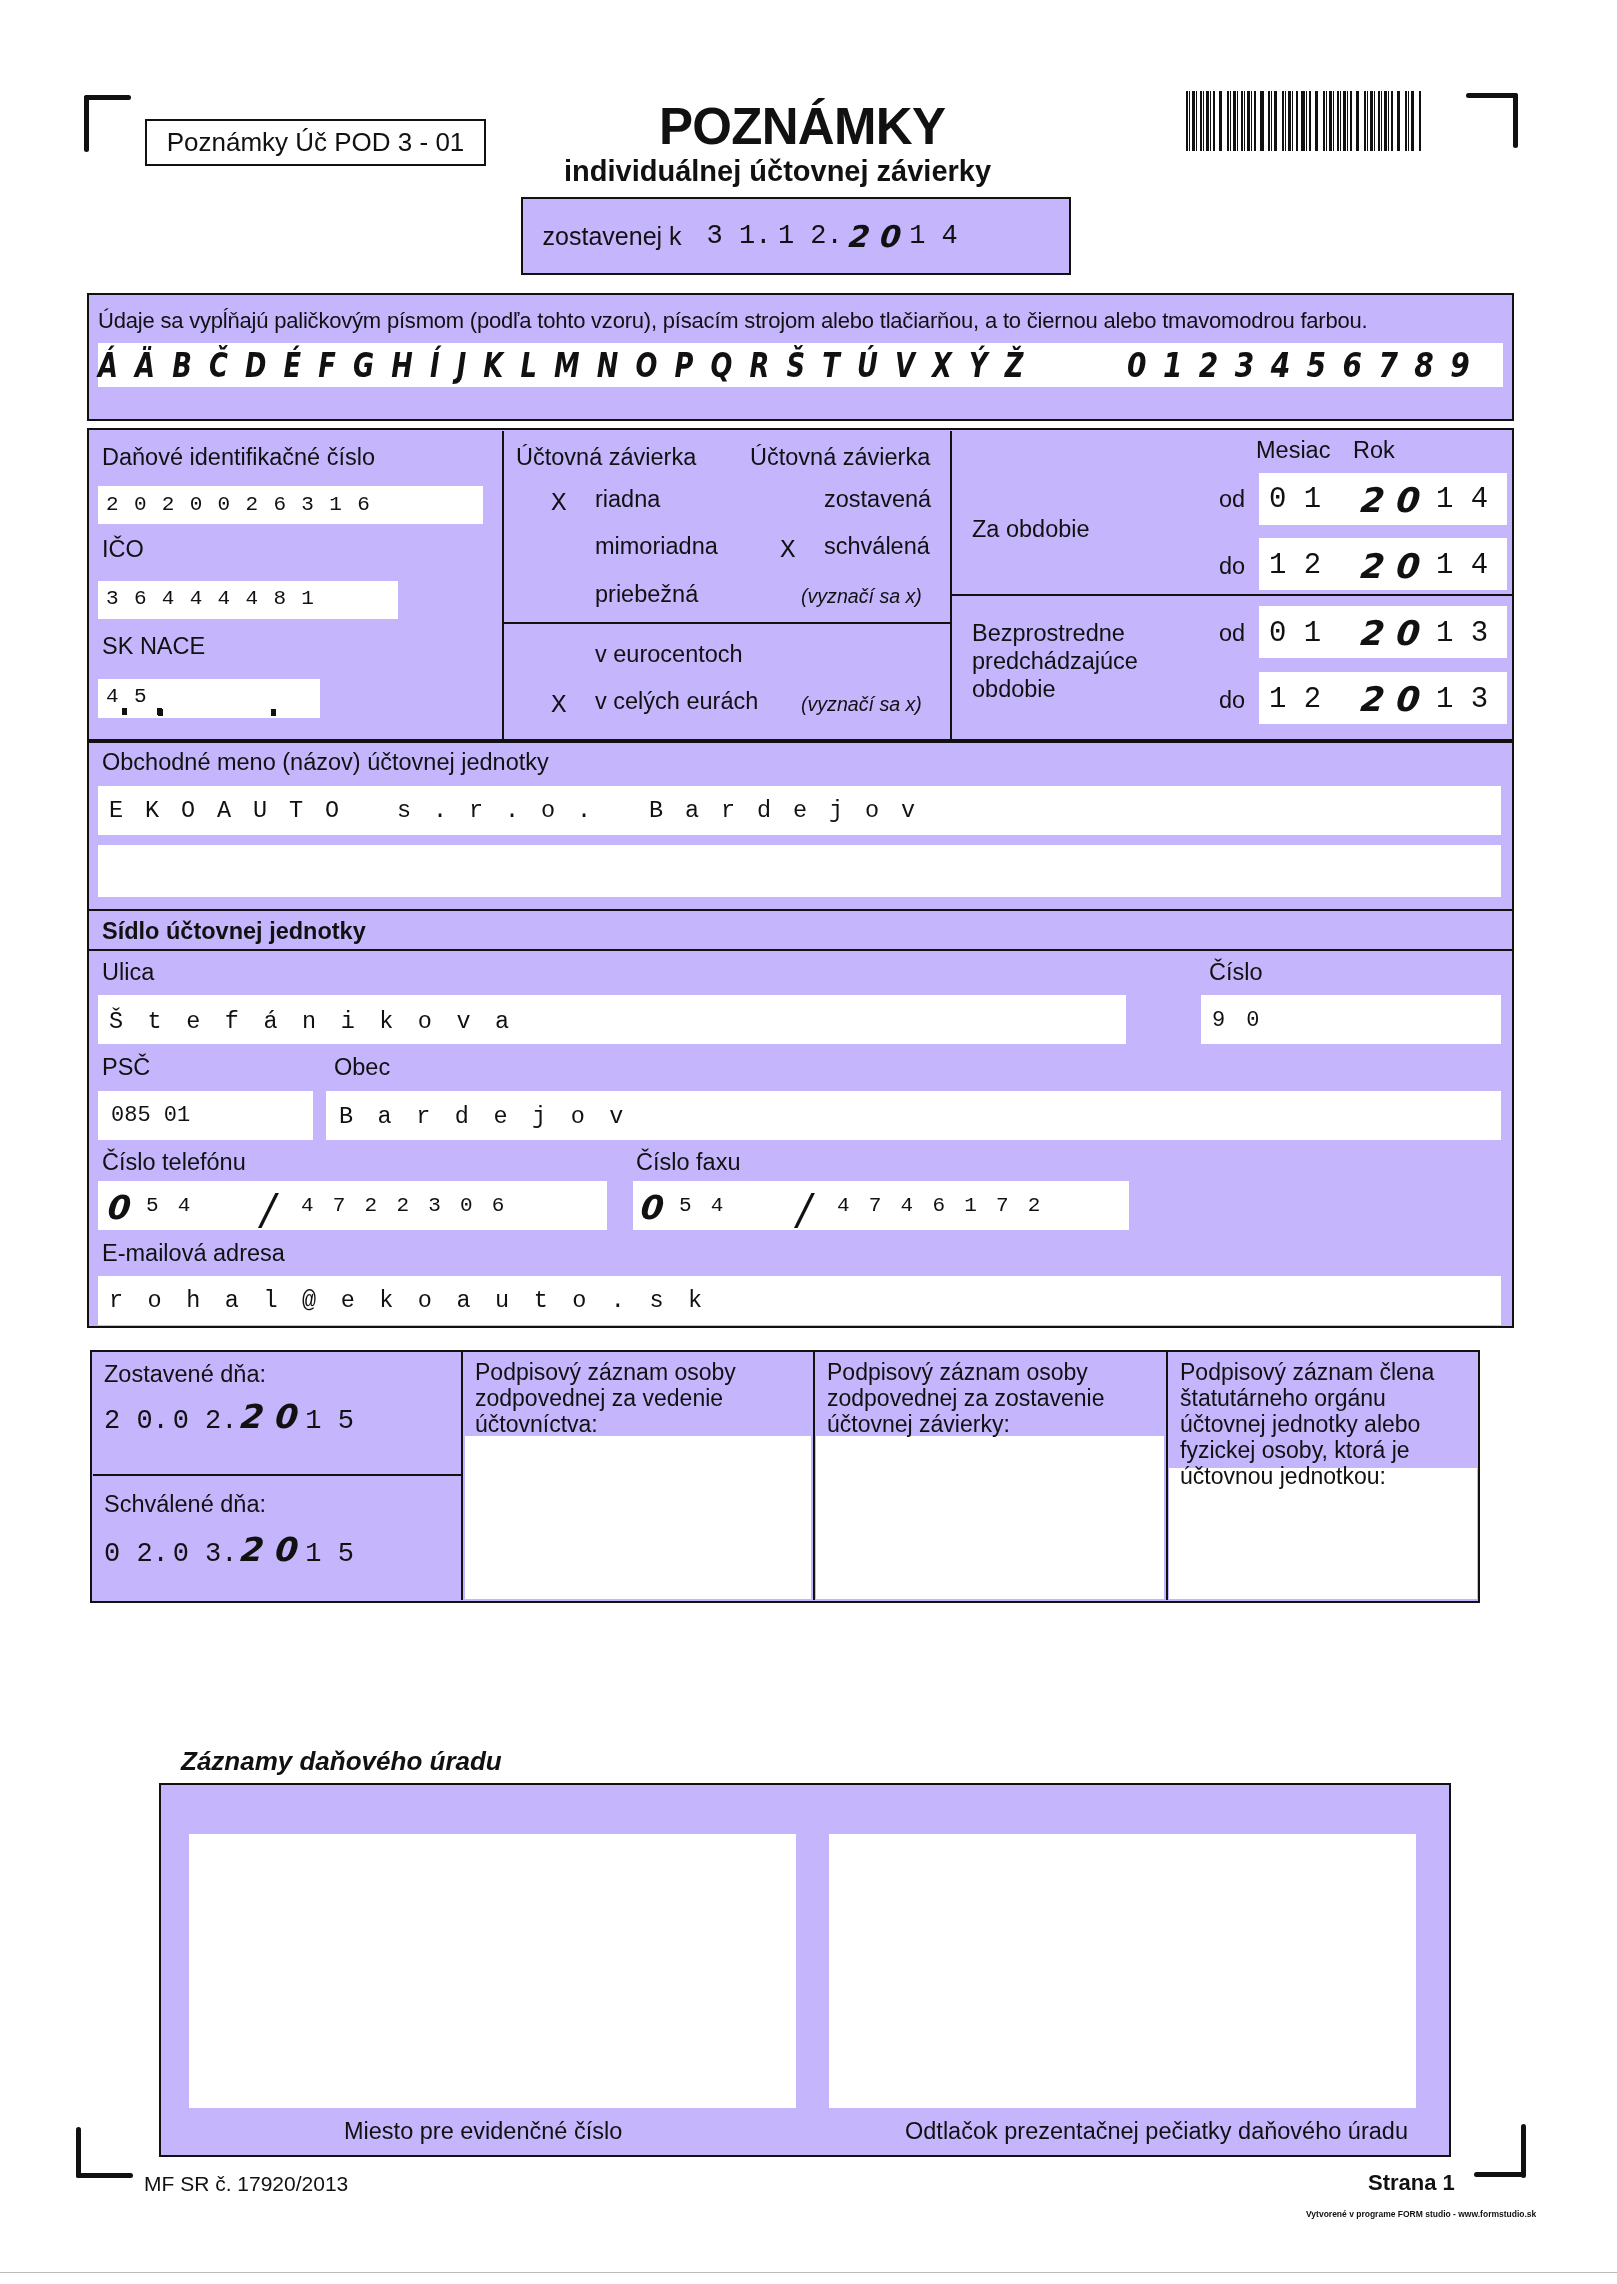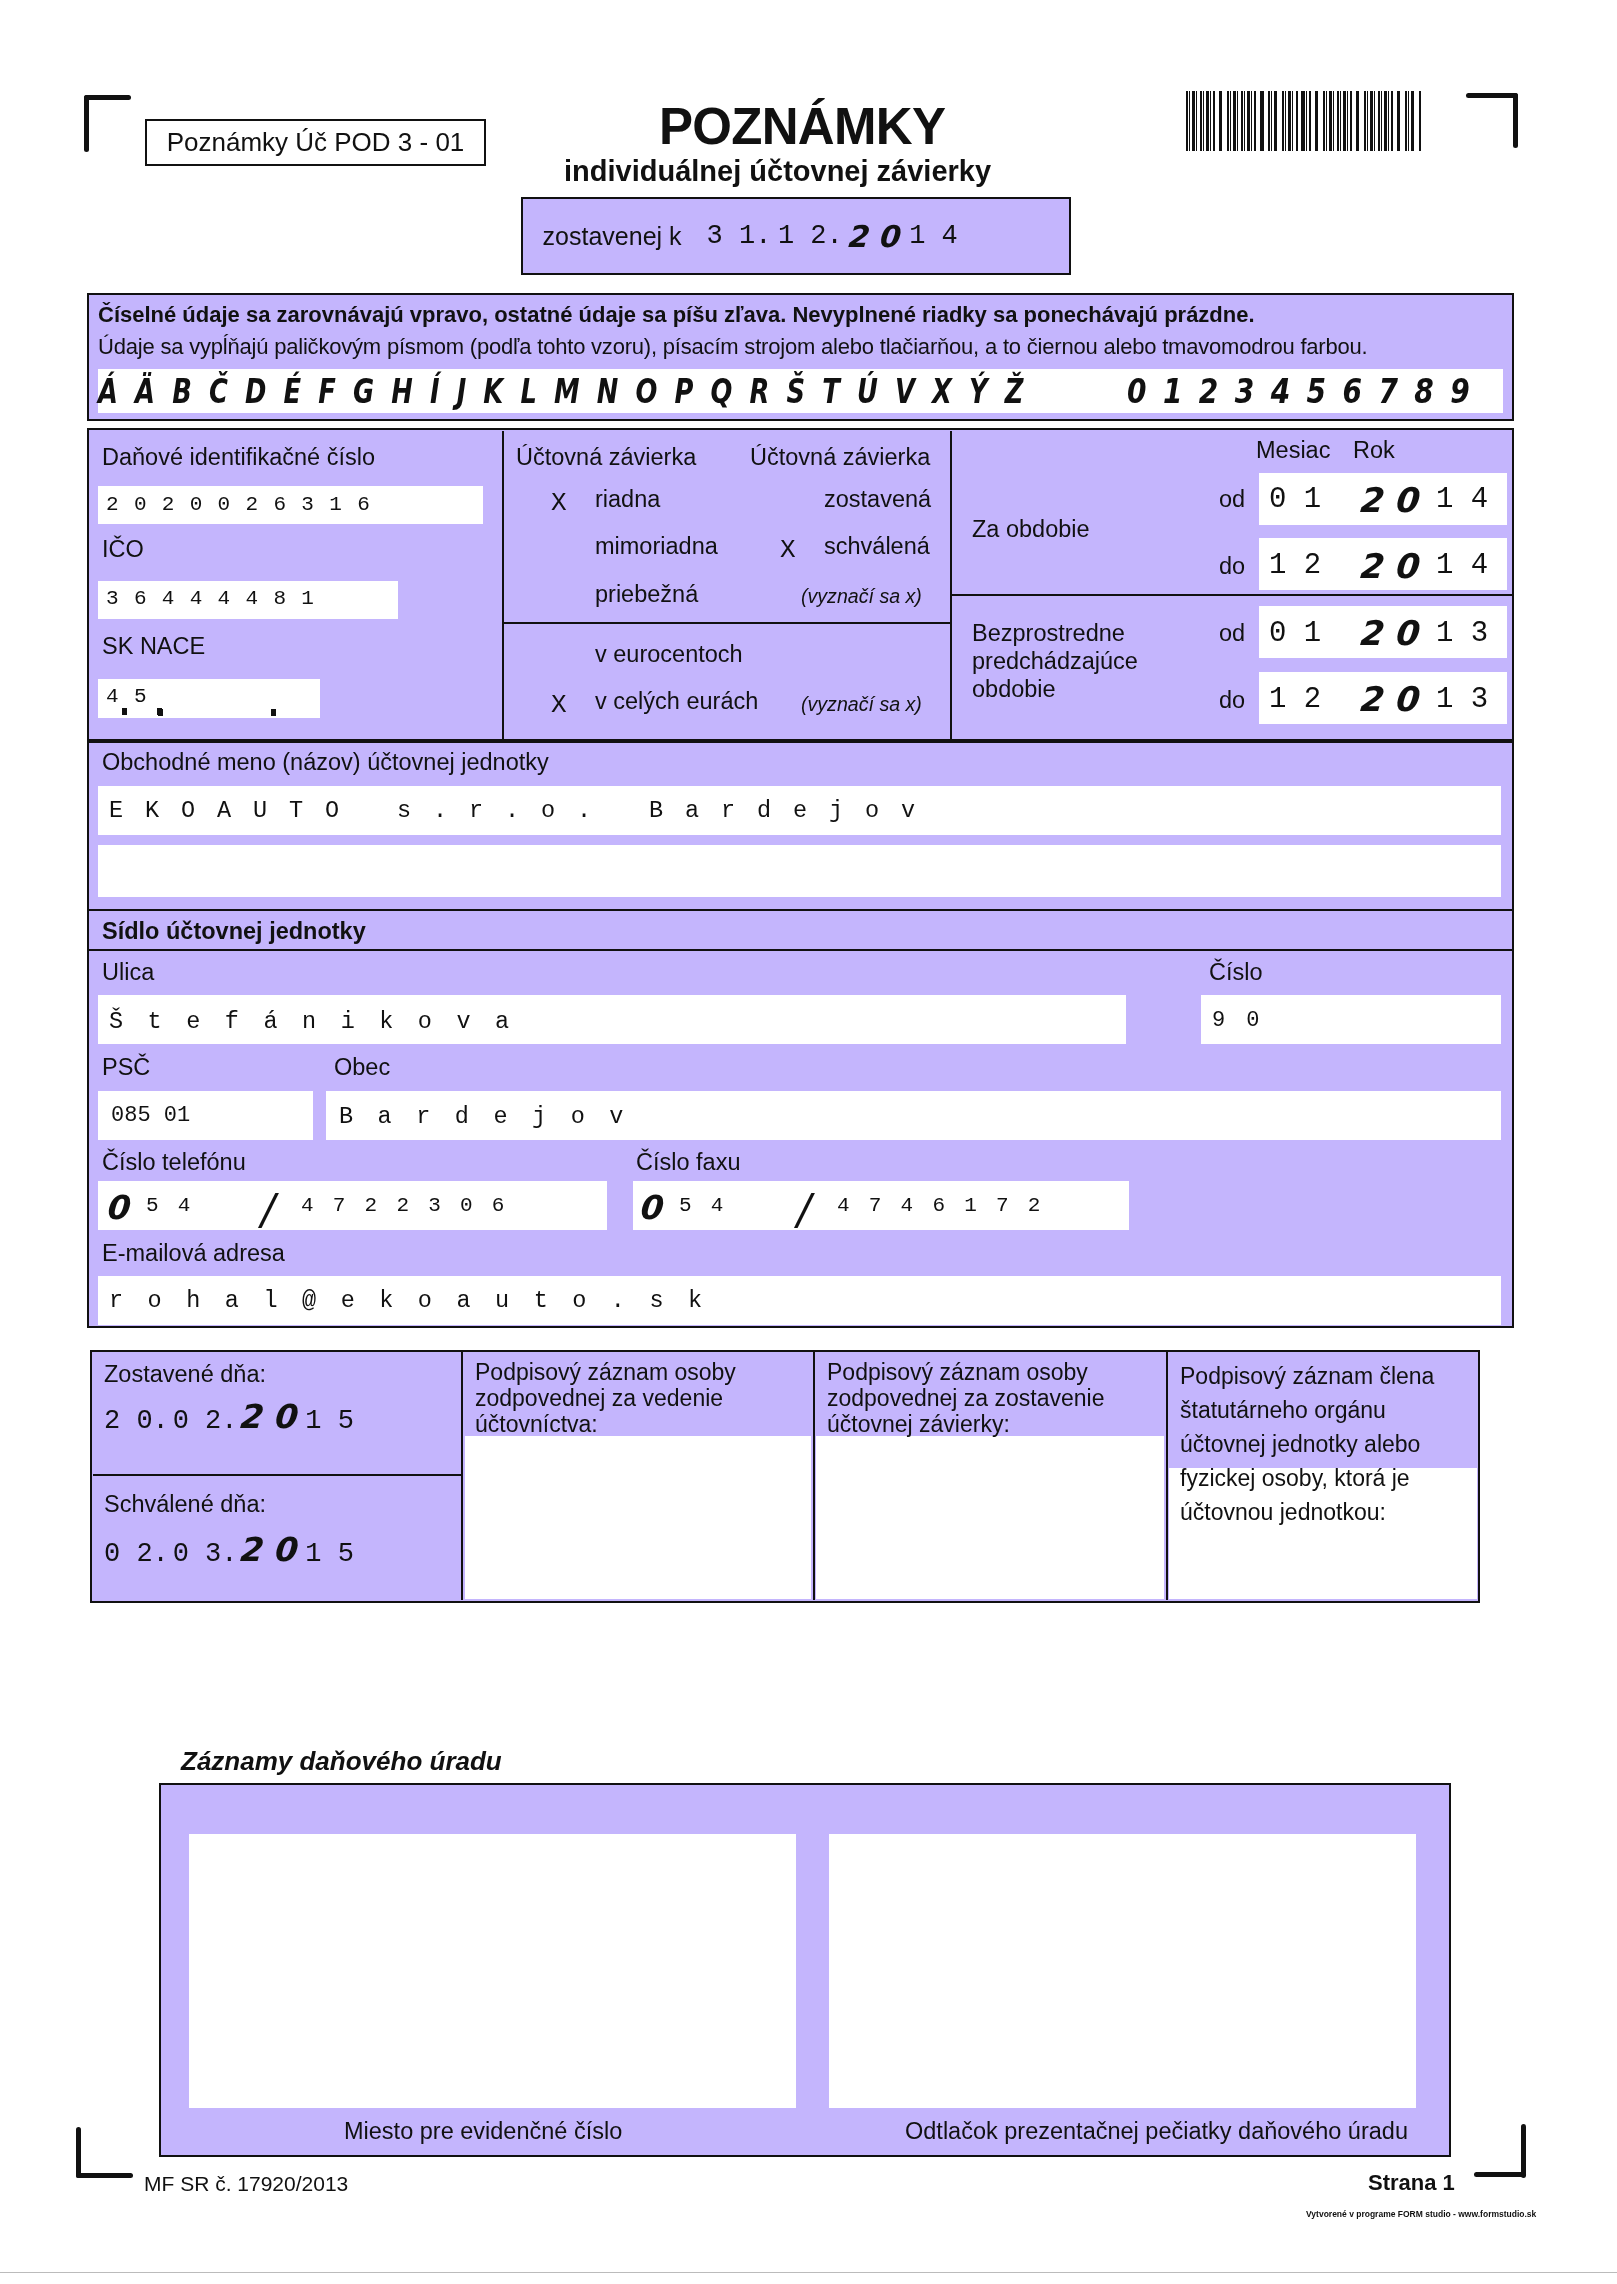--- a/index.html
+++ b/index.html
@@ -40,21 +40,20 @@
   <span class="lbl" style="font-size:25px;">zostavenej k</span>
   <span class="mono" style="margin-left:25px;font-size:27px;">3 1</span>
   <span class="mono" style="font-size:27px;">.</span>
   <span class="mono" style="font-size:27px;margin-left:6.5px;">1 2</span>
   <span class="mono" style="font-size:27px;">.</span>
   <span class="hand" style="margin-left:6.5px;">2 0</span>
   <span class="mono" style="font-size:27px;margin-left:7.8px;">1 4</span>
 </div>
 
 <div class="abs box cream" style="left:87px;top:293px;width:1427px;height:128px;padding:6.5px 9px;">
-  <div style="font-weight:bold;font-size:22px;white-space:nowrap;">Číselné údaje sa zarovnávajú vpravo, ostatné údaje sa píšu zľava. Nevyplnené riadky sa ponechávajú prázdne.</div>
   <div style="font-size:22px;margin-top:6.5px;white-space:nowrap;letter-spacing:-0.2px;">Údaje sa vypĺňajú paličkovým písmom (podľa tohto vzoru), písacím strojom alebo tlačiarňou, a to čiernou alebo tmavomodrou farbou.</div>
   <div style="display:flex;margin-top:9px;background:#fff;height:44px;align-items:center;">
     <span style="font-family:'DejaVu Sans',sans-serif;font-style:italic;font-weight:bold;font-size:33px;letter-spacing:2px;word-spacing:6.5px;white-space:nowrap;transform:scaleX(0.78);transform-origin:left center;display:inline-block;">Á Ä B Č D É F G H Í J K L M N O P Q R Š T Ú V X Ý Ž</span>
     <span style="position:absolute;left:1038px;font-family:'DejaVu Sans',sans-serif;font-style:italic;font-weight:bold;font-size:33px;word-spacing:7.8px;white-space:nowrap;transform:scaleX(0.85);transform-origin:left center;display:inline-block;">0 1 2 3 4 5 6 7 8 9</span>
   </div>
 </div>
 
 <div class="abs box cream" style="left:87px;top:428px;width:1427px;height:313px;"></div>
 <div class="vline" style="left:502px;top:431px;height:308px;"></div>
 <div class="vline" style="left:950px;top:431px;height:308px;"></div>
@@ -247,21 +246,21 @@
   <span class="mono" style="font-size:27px;">0 2</span>
   <span class="mono" style="font-size:27px;">.</span>
   <span class="mono" style="font-size:27px;margin-left:3.9px;">0 3</span>
   <span class="mono" style="font-size:27px;">.</span>
   <span class="hand" style="margin-left:3.9px;font-size:33px;">2 0</span>
   <span class="mono" style="font-size:27px;margin-left:6.5px;">1 5</span>
 </div>
 
 <div class="abs" style="left:475px;top:1359px;width:307px;font-size:23px;line-height:26px;">Podpisový záznam osoby zodpovednej za vedenie účtovníctva:</div>
 <div class="abs" style="left:827px;top:1359px;width:313px;font-size:23px;line-height:26px;">Podpisový záznam osoby zodpovednej za zostavenie účtovnej závierky:</div>
-<div class="abs" style="left:1180px;top:1359px;width:297px;font-size:23px;line-height:34px;">Podpisový záznam člena štatutárneho orgánu účtovnej jednotky alebo fyzickej osoby, ktorá je účtovnou jednotkou:</div>
+<div class="abs" style="left:1180px;top:1359px;width:297px;font-size:23px;line-height:26px;">Podpisový záznam člena štatutárneho orgánu účtovnej jednotky alebo fyzickej osoby, ktorá je účtovnou jednotkou:</div>
 
 <div class="abs box cream" style="left:159px;top:1783px;width:1292px;height:374px;"></div>
 <div class="abs white-strip" style="left:189px;top:1834px;width:607px;height:274px;"></div>
 <div class="abs white-strip" style="left:829px;top:1834px;width:587px;height:274px;"></div>
 <div class="abs" style="left:181px;top:1746px;font-weight:bold;font-size:26px;font-style:italic;">Záznamy daňového úradu</div>
 <div class="abs lbl" style="left:344px;top:2118px;">Miesto pre evidenčné číslo</div>
 <div class="abs lbl" style="left:878px;top:2118px;margin-left:27px;">Odtlačok prezentačnej pečiatky daňového úradu</div>
 
 <div class="abs lbl" style="left:144px;top:2172px;font-size:21px;">MF SR č. 17920/2013</div>
 <div class="abs" style="left:1368px;top:2170px;font-weight:bold;font-size:22px;">Strana 1</div>

